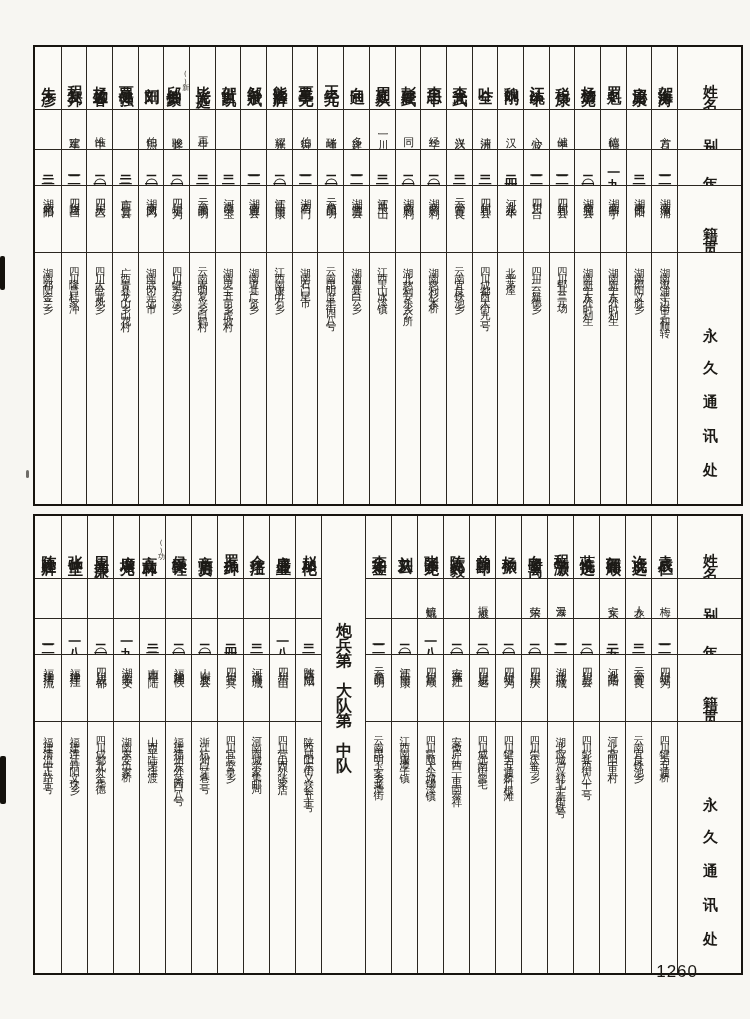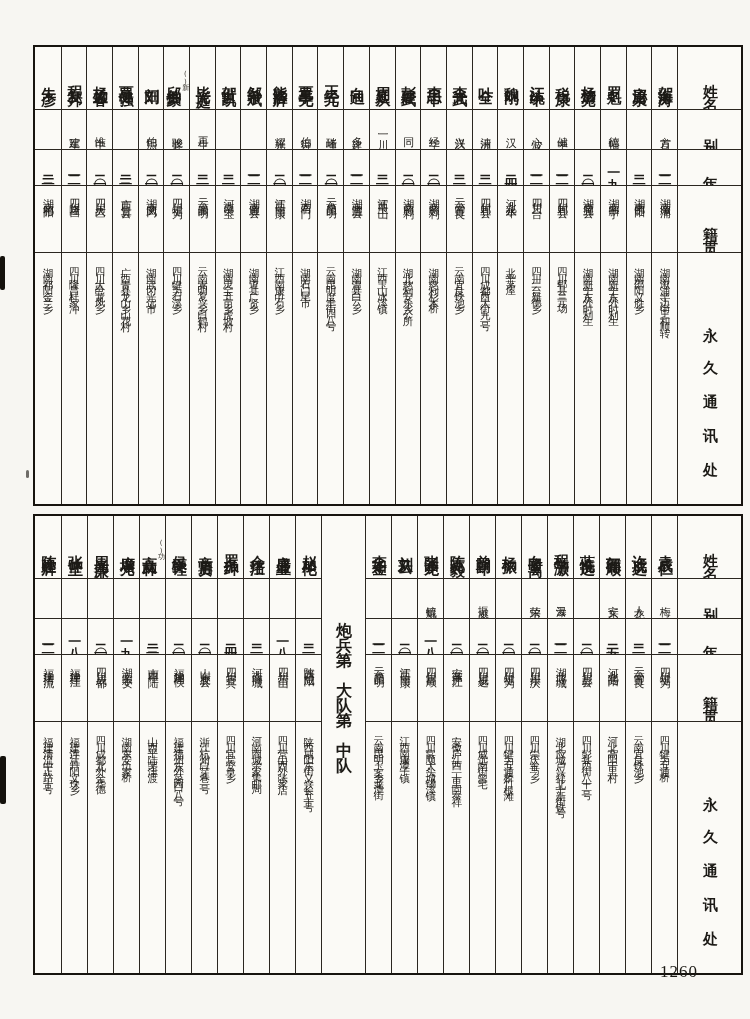--- a/index.html
+++ b/index.html
@@ -56,21 +56,21 @@
   .hdr-addr{letter-spacing:34px;padding-top:34px;}
   
   .divider-col{border-left:1px solid #2b2620;display:flex;justify-content:center;}
   .divider-text{
     font-size:16px;font-weight:700;letter-spacing:15px;
     padding-top:93px;
   }
   
   .page-number{
     position:absolute;top:962px;right:52px;
-    font-family:Liberation Serif, serif;
+    font-family:Liberation Sans, sans-serif;
     font-size:17px;color:#1b1914;letter-spacing:1px;
   }
   
   .scan-mark{position:absolute;background:#14110c;border-radius:2px;}
   .mark-1{left:0;top:256px;width:5px;height:34px;}
   .mark-2{left:0;top:756px;width:6px;height:48px;}
   .mark-3{left:26px;top:470px;width:3px;height:8px;opacity:.6;}
 </style>
 </head>
 <body>

